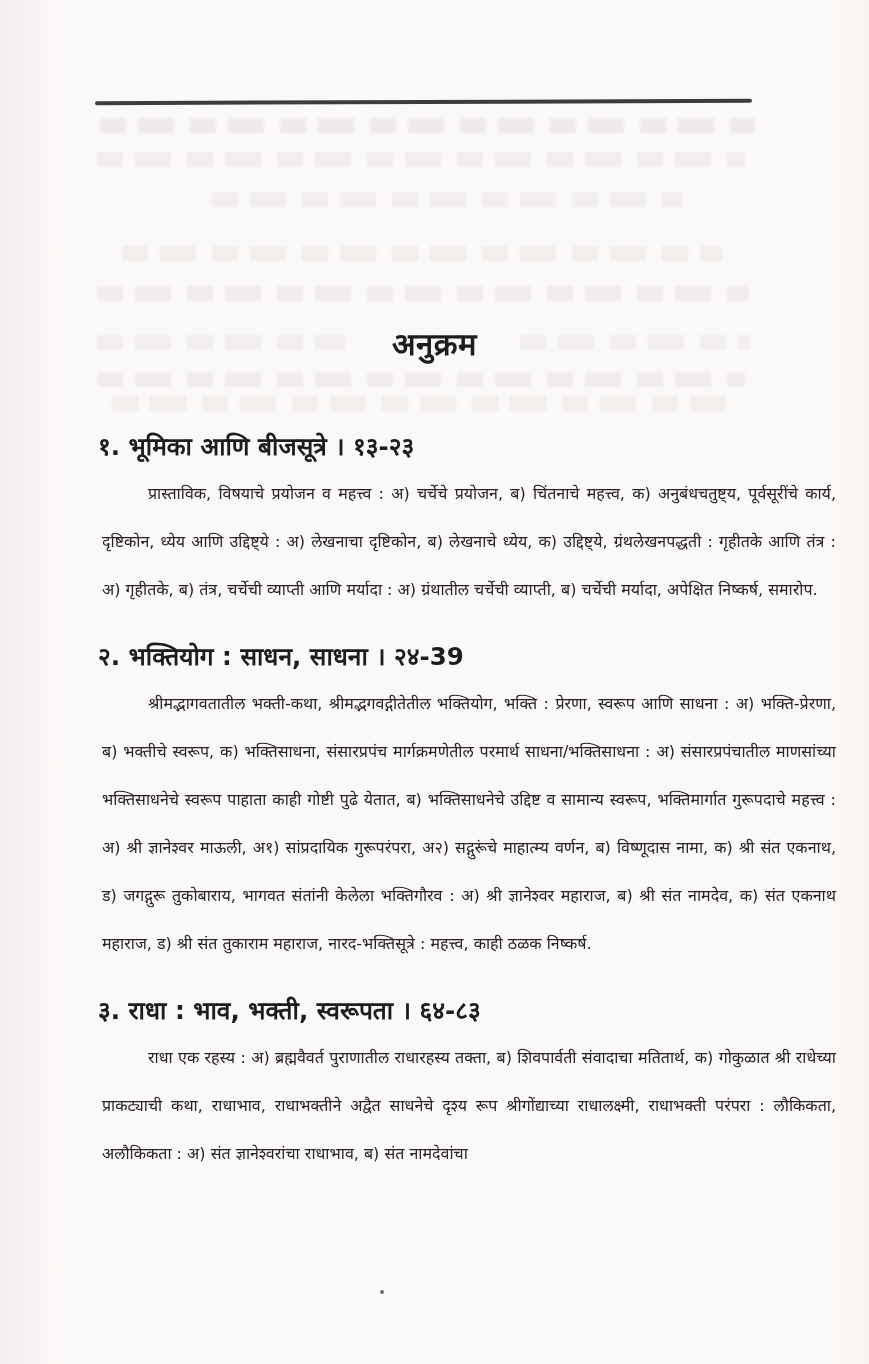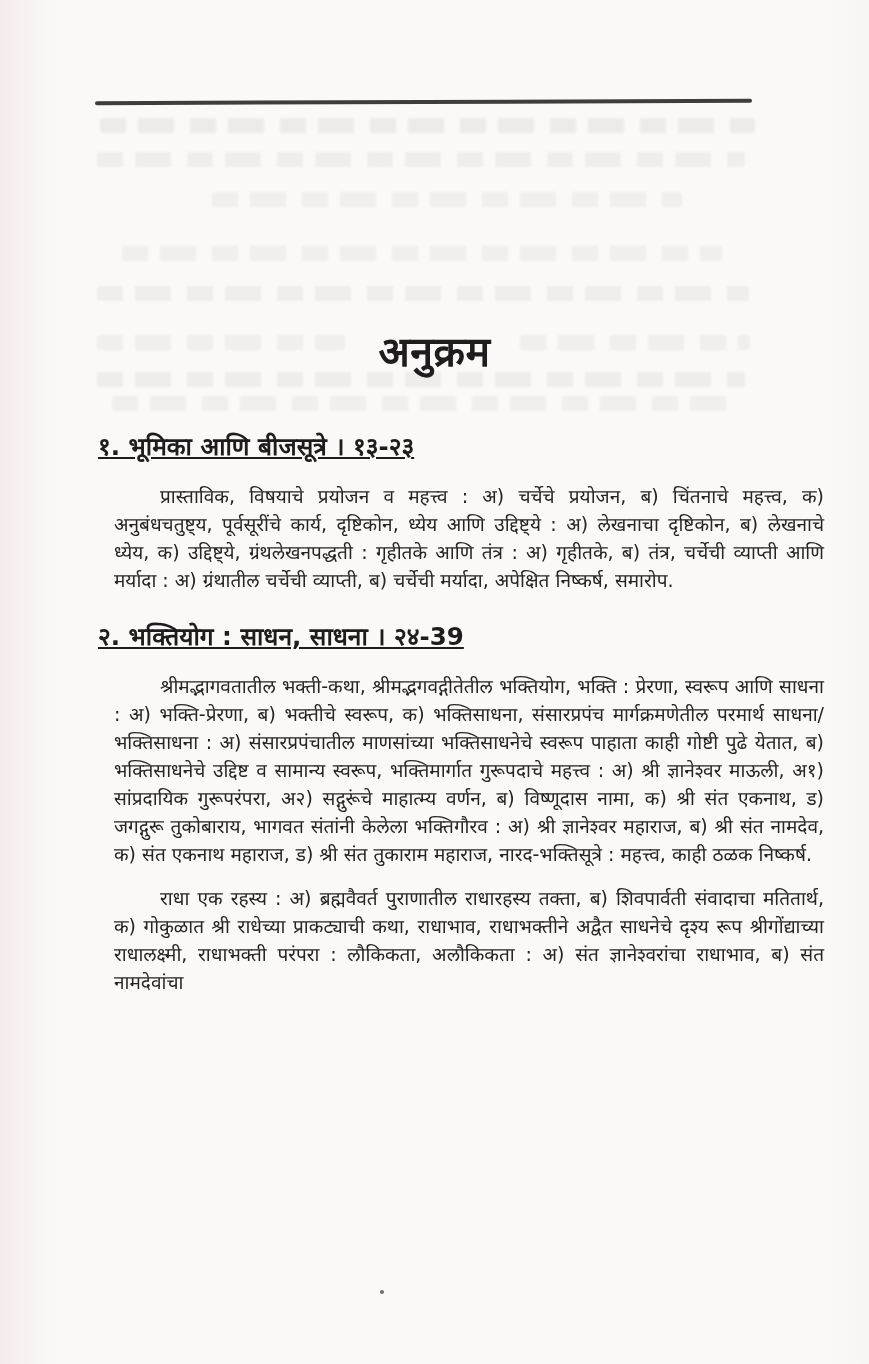--- a/index.html
+++ b/index.html
@@ -57,46 +57,45 @@
   .g8 { left: 97px;  top: 372px; width: 648px; opacity: 0.09; }
   .g9 { left: 112px; top: 396px; width: 625px; opacity: 0.075; }
 
   .title {
     position: absolute;
     left: 0;
     right: 0;
     top: 322px;
     margin: 0;
     text-align: center;
-    font-size: 41px;
+    font-size: 31px;
     font-weight: bold;
     letter-spacing: 0.5px;
     color: #1f1c1d;
   }
   .toc {
     position: absolute;
     left: 98px;
     top: 428px;
     width: 742px;
   }
   .toc section { margin: 0; padding: 0; }
   .sec-h {
     margin: 24px 0 0 0;
     font-size: 24.5px;
     font-weight: bold;
     line-height: 38px;
     color: #1f1c1d;
     white-space: nowrap;
-    text-decoration: underline;
   }
   .toc section:first-child .sec-h { margin-top: 0; }
   .sec-b {
-    margin: 16px;
-    font-size: 19px;
-    line-height: 28px;
+    margin: 4px;
+    font-size: 16px;
+    line-height: 48px;
     text-align: justify;
     text-indent: 46px;
     color: #272324;
   }
   .dot {
     position: absolute;
     left: 380px;
     top: 1290px;
     width: 4px;
     height: 4px;
@@ -129,20 +128,21 @@
       <h2 class="sec-h">१. भूमिका आणि बीजसूत्रे । १३-२३</h2>
       <p class="sec-b">प्रास्ताविक, विषयाचे प्रयोजन व महत्त्व : अ) चर्चेचे प्रयोजन, ब) चिंतनाचे महत्त्व, क) अनुबंधचतुष्ट्य, पूर्वसूरींचे कार्य, दृष्टिकोन, ध्येय आणि उद्दिष्ट्ये : अ) लेखनाचा दृष्टिकोन, ब) लेखनाचे ध्येय, क) उद्दिष्ट्ये, ग्रंथलेखनपद्धती : गृहीतके आणि तंत्र : अ) गृहीतके, ब) तंत्र, चर्चेची व्याप्ती आणि मर्यादा : अ) ग्रंथातील चर्चेची व्याप्ती, ब) चर्चेची मर्यादा, अपेक्षित निष्कर्ष, समारोप.</p>
     </section>
 
     <section>
       <h2 class="sec-h">२. भक्तियोग : साधन, साधना । २४-39</h2>
       <p class="sec-b">श्रीमद्भागवतातील भक्ती-कथा, श्रीमद्भगवद्गीतेतील भक्तियोग, भक्ति : प्रेरणा, स्वरूप आणि साधना : अ) भक्ति-प्रेरणा, ब) भक्तीचे स्वरूप, क) भक्तिसाधना, संसारप्रपंच मार्गक्रमणेतील परमार्थ साधना/भक्तिसाधना : अ) संसारप्रपंचातील माणसांच्या भक्तिसाधनेचे स्वरूप पाहाता काही गोष्टी पुढे येतात, ब) भक्तिसाधनेचे उद्दिष्ट व सामान्य स्वरूप, भक्तिमार्गात गुरूपदाचे महत्त्व : अ) श्री ज्ञानेश्वर माऊली, अ१) सांप्रदायिक गुरूपरंपरा, अ२) सद्गुरूंचे माहात्म्य वर्णन, ब) विष्णूदास नामा, क) श्री संत एकनाथ, ड) जगद्गुरू तुकोबाराय, भागवत संतांनी केलेला भक्तिगौरव : अ) श्री ज्ञानेश्वर महाराज, ब) श्री संत नामदेव, क) संत एकनाथ महाराज, ड) श्री संत तुकाराम महाराज, नारद-भक्तिसूत्रे : महत्त्व, काही ठळक निष्कर्ष.</p>
     </section>
 
     <section>
+      <h2 class="sec-h">३. राधा : भाव, भक्ती, स्वरूपता । ६४-८३</h2>
       <p class="sec-b">राधा एक रहस्य : अ) ब्रह्मवैवर्त पुराणातील राधारहस्य तक्ता, ब) शिवपार्वती संवादाचा मतितार्थ, क) गोकुळात श्री राधेच्या प्राकट्याची कथा, राधाभाव, राधाभक्तीने अद्वैत साधनेचे दृश्य रूप श्रीगोंद्याच्या राधालक्ष्मी, राधाभक्ती परंपरा : लौकिकता, अलौकिकता : अ) संत ज्ञानेश्वरांचा राधाभाव, ब) संत नामदेवांचा</p>
     </section>
 
   </div>
 
   <div class="dot"></div>
 
 </div>
 
 </body></html>

